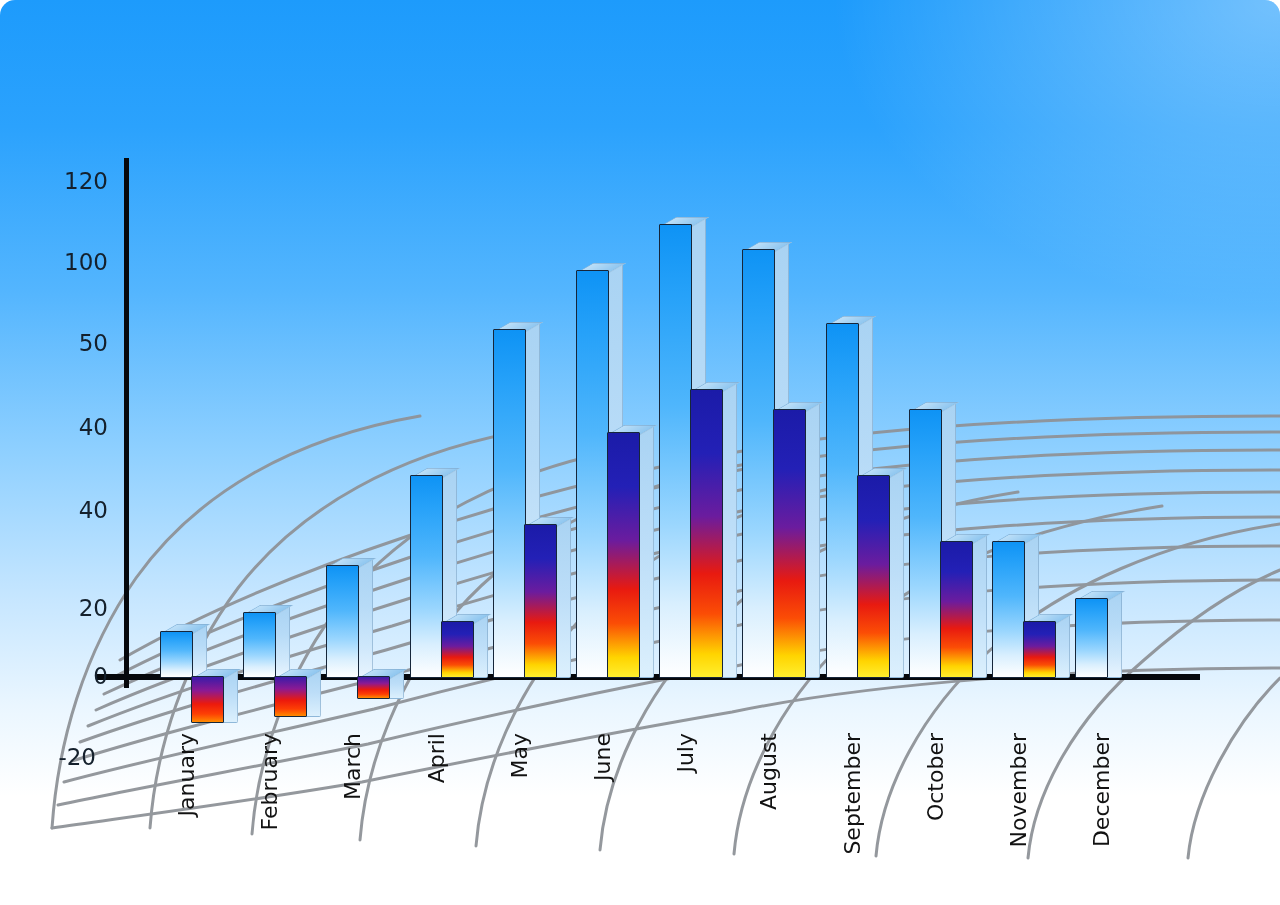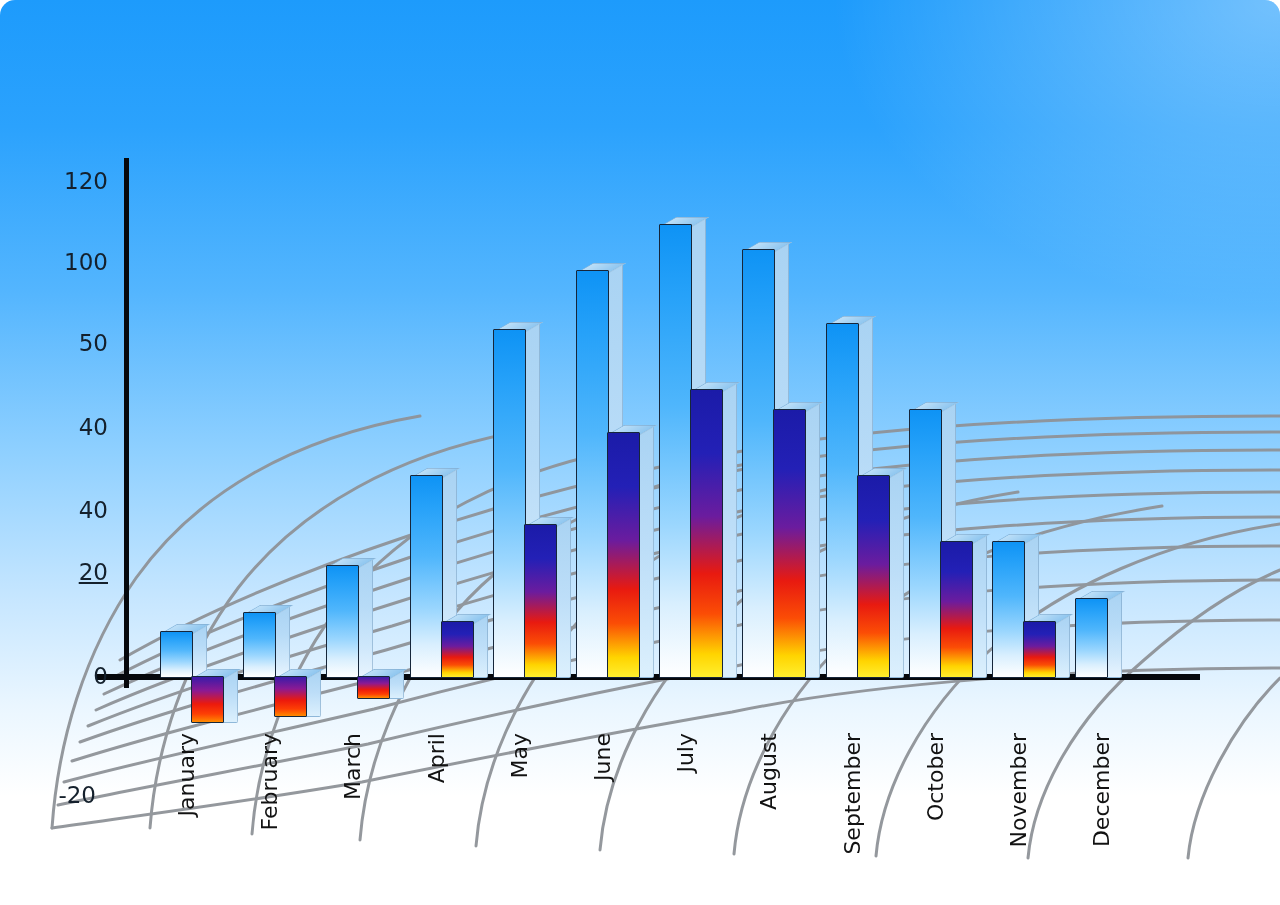--- a/index.html
+++ b/index.html
@@ -111,23 +111,23 @@
   <div class="plot">
 
     <div class="axis-y"></div>
     <div class="axis-x"></div>
 
     <div class="ytick" style="top:181px;width:66px;left:42px;">120</div>
     <div class="ytick" style="top:262px;width:66px;left:42px;">100</div>
     <div class="ytick" style="top:343px;width:66px;left:42px;">50</div>
     <div class="ytick" style="top:427px;width:66px;left:42px;">40</div>
     <div class="ytick" style="top:510px;width:66px;left:42px;">40</div>
-    <div class="ytick" style="top:572px;width:66px;left:42px;text-decoration:underline;">20</div>
+    <div class="ytick" style="top:608px;width:66px;left:42px;">20</div>
     <div class="ytick" style="top:676px;width:66px;left:42px;">0</div>
-    <div class="ytick" style="top:757px;width:66px;left:30px;margin-top:38px;">-20</div>
+    <div class="ytick" style="top:757px;width:66px;left:30px;">-20</div>
 
     <div id="bars">
         <div class="bar blue" title="11" style="left: 160px; top: 630.845px; width: 31px; height: 45.155px;">
           <div class="side"></div>
           <div class="top"></div>
           <div class="face"></div>
         </div>
         <div class="bar warm shortneg" title="-11" style="left: 191px; top: 676px; width: 31px; height: 45.155px;">
           <div class="side"></div>
           <div class="top"></div>

